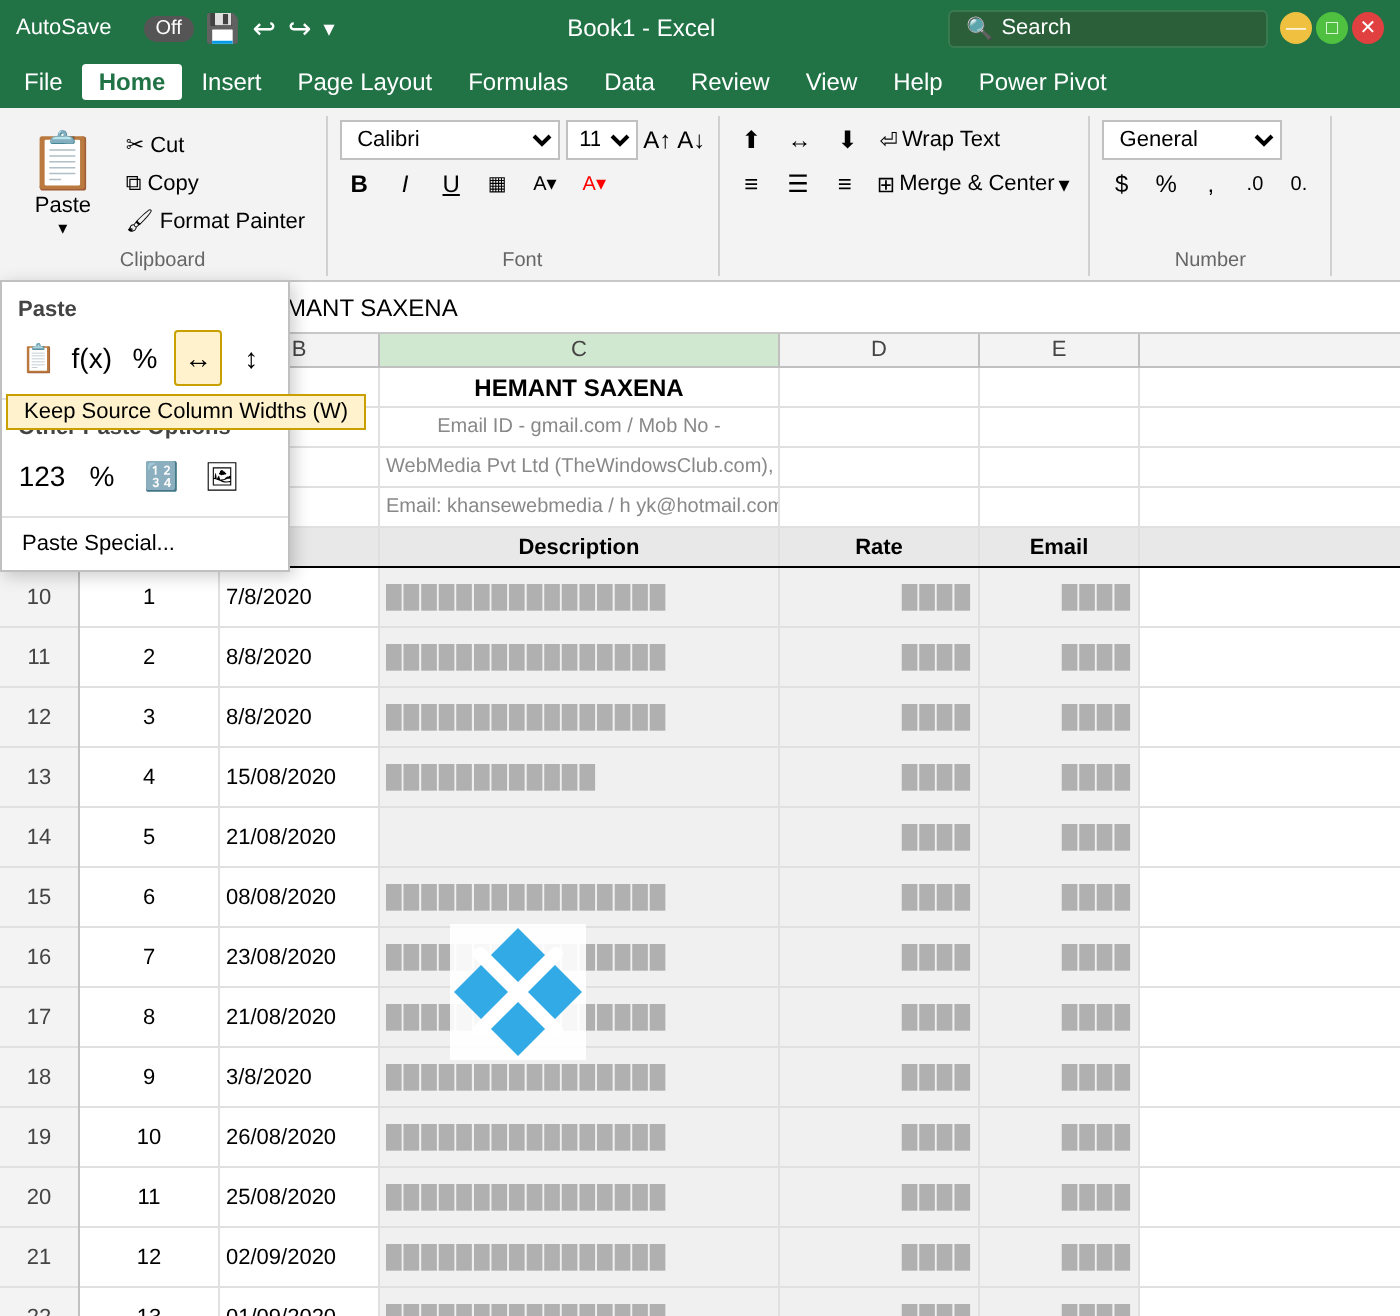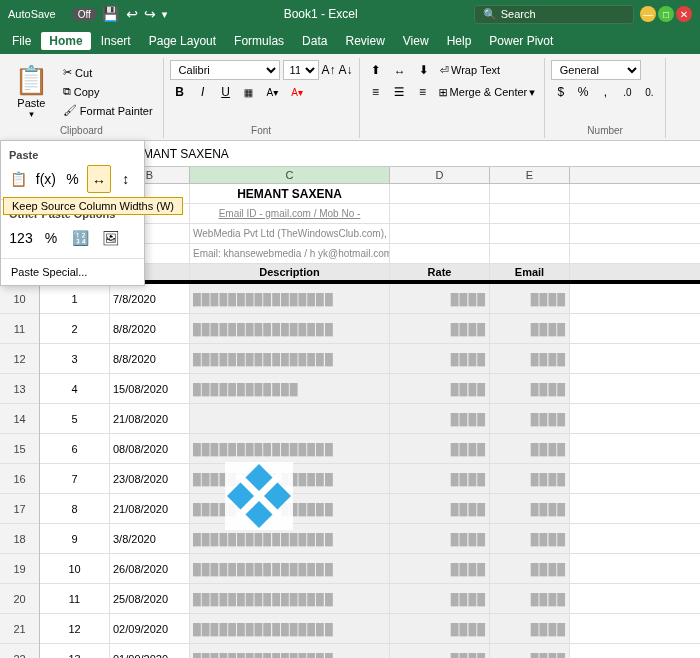--- a/index.html
+++ b/index.html
@@ -468,42 +468,42 @@
         <div class="cell" style="width:70px;"></div>
         <div class="cell" style="width:80px;"></div>
         <div class="cell cell-center" style="width:200px;font-weight:bold;font-size:12px;">HEMANT SAXENA</div>
         <div class="cell" style="width:100px;"></div>
         <div class="cell" style="width:80px;"></div>
       </div>
 
       <div class="grid-row" style="height:20px;border-bottom:1px solid #e0e0e0;">
         <div class="cell" style="width:70px;"></div>
         <div class="cell" style="width:80px;"></div>
-        <div class="cell cell-center" style="width:200px;font-size:10px;color:#888;text-decoration:underline;">Email ID -              gmail.com / Mob No -</div>
+        <div class="cell cell-center" style="width:200px;font-size:10px;color:#888;">Email ID -              gmail.com / Mob No -</div>
         <div class="cell" style="width:100px;"></div>
         <div class="cell" style="width:80px;"></div>
       </div>
 
       <div class="grid-row" style="height:20px;border-bottom:1px solid #e0e0e0;">
         <div class="cell" style="width:70px;"></div>
         <div class="cell" style="width:80px;"></div>
         <div class="cell" style="width:200px;font-size:10px;color:#888;overflow:hidden;">WebMedia Pvt Ltd (TheWindowsClub.com), Office 4,</div>
         <div class="cell" style="width:100px;"></div>
         <div class="cell" style="width:80px;"></div>
       </div>
 
       <div class="grid-row" style="height:20px;border-bottom:1px solid #e0e0e0;">
         <div class="cell" style="width:70px;"></div>
         <div class="cell" style="width:80px;"></div>
         <div class="cell" style="width:200px;font-size:10px;color:#888;">Email: khansewebmedia        / h        yk@hotmail.com</div>
         <div class="cell" style="width:100px;"></div>
         <div class="cell" style="width:80px;"></div>
       </div>
 
-      <div class="grid-row" style="height:20px;background:#e8e8e8;border-bottom:4px solid #000000;">
+      <div class="grid-row" style="height:20px;background:#e8e8e8;border-bottom:1px solid #000000;">
         <div class="cell cell-header" style="width:70px;">Sr No</div>
         <div class="cell cell-header" style="width:80px;">Date</div>
         <div class="cell cell-header cell-center" style="width:200px;">Description</div>
         <div class="cell cell-header cell-center" style="width:100px;">Rate</div>
         <div class="cell cell-header cell-center" style="width:80px;">Email</div>
       </div>
 
       <div class="grid-row" style="height:30px;border-bottom:1px solid #e0e0e0;">
         <div class="cell cell-center" style="width:70px;">1</div>
         <div class="cell" style="width:80px;">7/8/2020</div>

